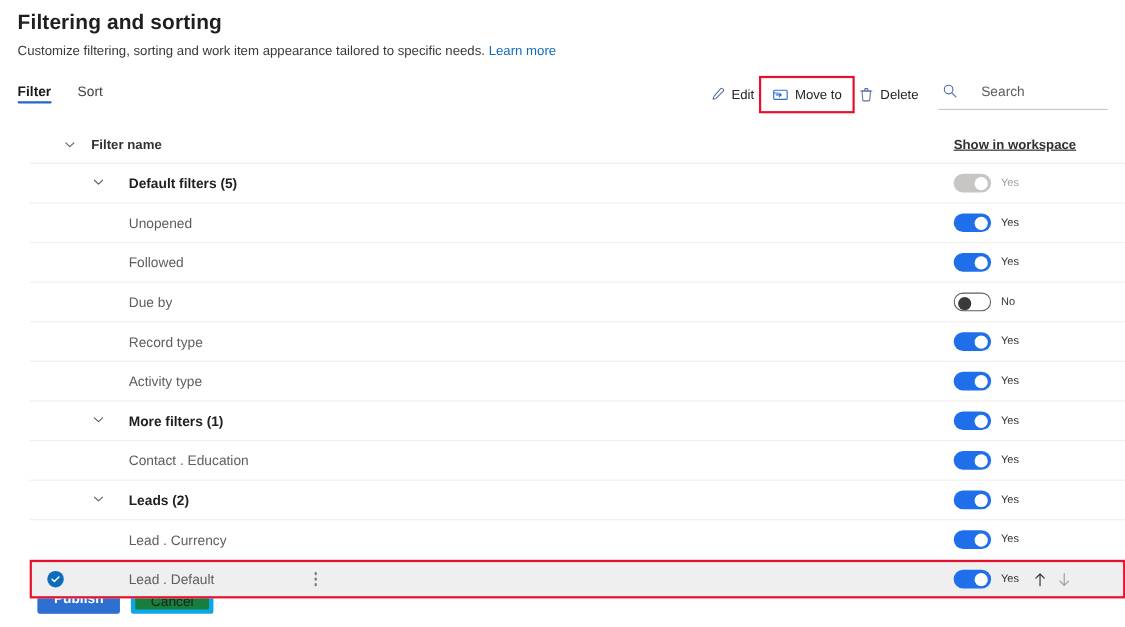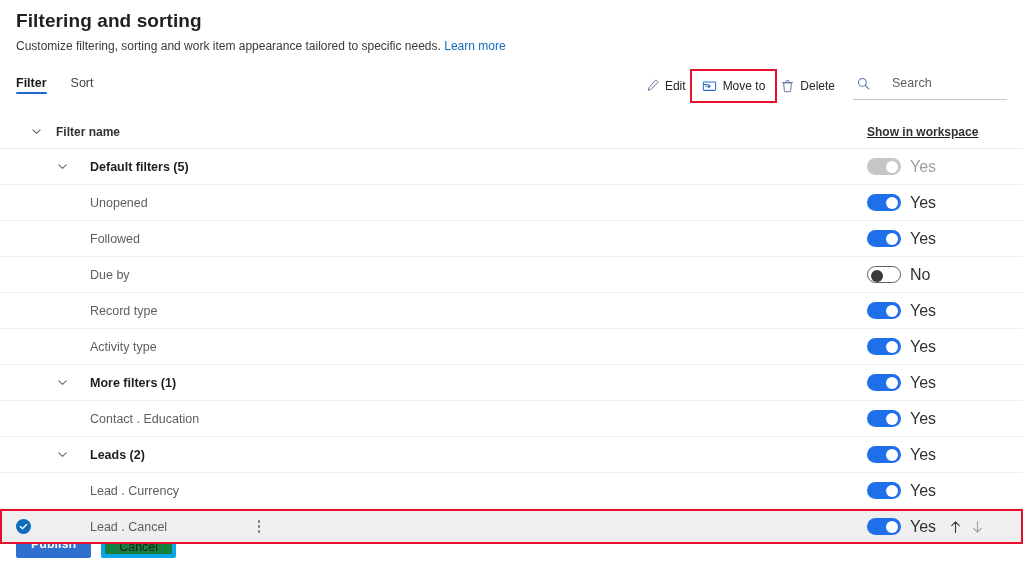--- a/index.html
+++ b/index.html
@@ -119,21 +119,21 @@
     font-size: 12.5px;
     color: #242424;
     font-family: "Liberation Sans", sans-serif;
     width: 100%;
     background: transparent;
     padding: 0;
   }
   .search-input::placeholder { color: #605e5c; }
 
   
-  .table { margin-top: 4px; }
+  .table { margin-top: 4px; margin-left: 27px; }
   .thead {
     display: flex;
     align-items: center;
     height: 34px;
     padding: 0 16px;
     border-bottom: 1px solid #edebe9;
   }
   .col-chevron { width: 40px; display:flex; align-items:center; justify-content:center; }
   .col-name { flex: 1; }
   .col-ws { width: 140px; text-decoration: underline; }
@@ -192,21 +192,21 @@
     border-radius: 50%;
     background: #ffffff;
   }
   .toggle.on { background: #1f6feb; }
   .toggle.on .knob { right: 3px; background:#ffffff; }
   .toggle.off { background: #ffffff; border: 1px solid #605e5c; }
   .toggle.off .knob { left: 3px; background: #3b3a39; }
   .toggle.disabled { background: #c8c6c4; cursor: default; }
   .toggle.disabled .knob { right: 3px; background: #ffffff; }
 
-  .ws-label { font-size: 16px; color: #323130; line-height: 16px; }
+  .ws-label { font-size: 10px; color: #323130; line-height: 16px; }
   .ws-label.muted { color: #a19f9d; }
 
   
   .row.selected {
     background: #efefef;
     border-bottom: none;
     outline: 2.5px solid #e8112d;
     outline-offset: -2px;
     z-index: 2;
   }
@@ -229,21 +229,21 @@
   .ellipsis-btn i {
     width: 2.5px; height: 2.5px; border-radius: 50%;
     background: #797775; display: block;
   }
   .move-arrows { display: flex; align-items: center; gap: 9px; margin-left: 4px; }
   .arrow-btn { cursor: pointer; display: flex; align-items: center; }
 
   
   .footer {
     position: absolute;
-    left: 0; right: 0;
+    left: 18px; right: 0;
     bottom: 12px;
     padding: 0 16px;
     display: flex;
     gap: 10px;
   }
   .btn {
     font-size: 12.5px;
     font-family: "Liberation Sans", sans-serif;
     height: 28px;
     min-width: 72px;
@@ -493,21 +493,21 @@
       <div class="row selected">
         <div class="sel-mark">
           <span class="check-circle">
             <svg width="9" height="9" viewBox="0 0 10 10">
               <path d="M1.5 5.1l2.3 2.3 4.6-4.6" fill="none" stroke="#ffffff" stroke-width="1.5" stroke-linecap="round" stroke-linejoin="round"></path>
             </svg>
           </span>
         </div>
         <div class="indent-chev"></div>
         <div class="name-cell">
-          <span class="row-label name-pad">Lead . Cancel</span>
+          <span class="row-label name-pad">Lead . Default</span>
           <span class="ellipsis-btn">
             <i></i>
             <i></i>
             <i></i>
           </span>
         </div>
         <div class="ws-cell">
           <span class="toggle on">
             <span class="knob"></span>
           </span>

